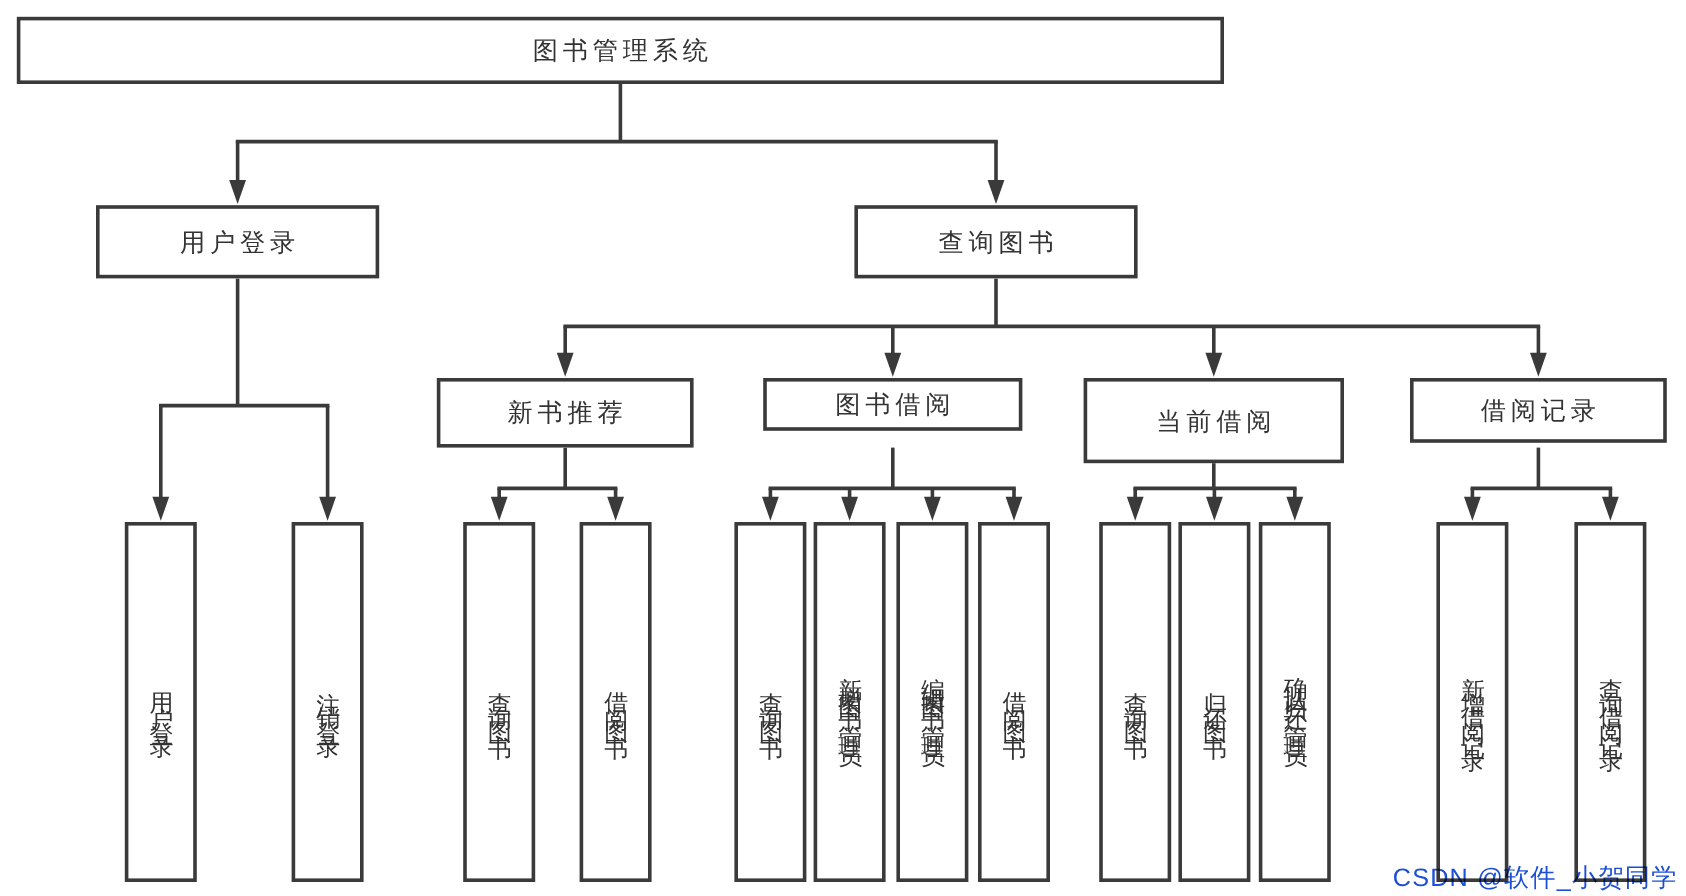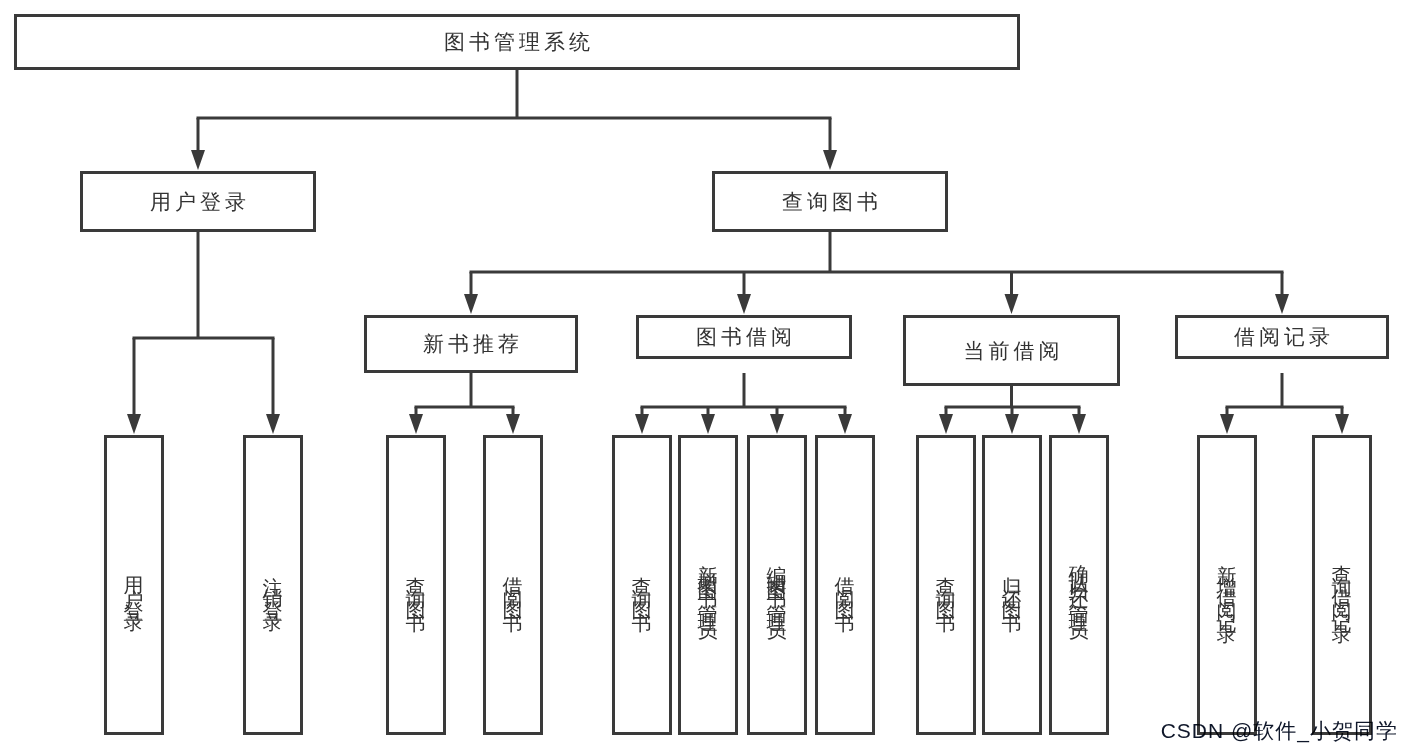--- a/index.html
+++ b/index.html
@@ -12,21 +12,21 @@
     position:absolute;z-index:2;box-sizing:border-box;
     border:3px solid #3a3a3a;background:#ffffff;color:#333333;
     display:flex;align-items:center;justify-content:center;
   }
   .hbox .lbl{font-size:21px;letter-spacing:4px;text-indent:4px;white-space:nowrap;}
   .vbox .lbl{
     writing-mode:vertical-rl;font-size:20px;line-height:1;white-space:nowrap;
   }
   .watermark{
     position:absolute;right:7px;bottom:2px;z-index:5;
-    font-size:21px;letter-spacing:1px;color:#0f172a;
+    font-size:21px;letter-spacing:1px;color:#1d4ed8;
     mix-blend-mode:multiply;white-space:nowrap;
   }
 </style>
 </head>
 <body>
 
 <div class="stage">
   <svg id="connectors" width="1405" height="747" viewBox="0 0 1405 747">
       <line x1="517" y1="70" x2="517" y2="118" stroke="#3a3a3a" stroke-width="3"></line>
       <line x1="196.5" y1="118" x2="831.5" y2="118" stroke="#3a3a3a" stroke-width="3"></line>
@@ -93,21 +93,21 @@
       </div>
       <div class="box hbox" style="left: 364px; top: 315px; width: 214px; height: 58px;">
         <span class="lbl">新书推荐</span>
       </div>
       <div class="box hbox" style="left: 636px; top: 315px; width: 216px; height: 44px;">
         <span class="lbl">图书借阅</span>
       </div>
       <div class="box hbox" style="left: 903px; top: 315px; width: 217px; height: 71px;">
         <span class="lbl">当前借阅</span>
       </div>
-      <div class="box hbox" style="left: 1175px; top: 315px; width: 214px; height: 44px;">
+      <div class="box hbox" style="left: 1175px; top: 315px; width: 214px; height: 54px;">
         <span class="lbl">借阅记录</span>
       </div>
       <div class="box vbox" style="left: 104px; top: 435px; width: 60px; height: 300px;">
         <span class="lbl" style="letter-spacing: 12px;">用户登录</span>
       </div>
       <div class="box vbox" style="left: 243px; top: 435px; width: 60px; height: 300px;">
         <span class="lbl" style="letter-spacing: 12px;">注销登录</span>
       </div>
       <div class="box vbox" style="left: 386px; top: 435px; width: 60px; height: 300px;">
         <span class="lbl" style="letter-spacing: 12px;">查询图书</span>

